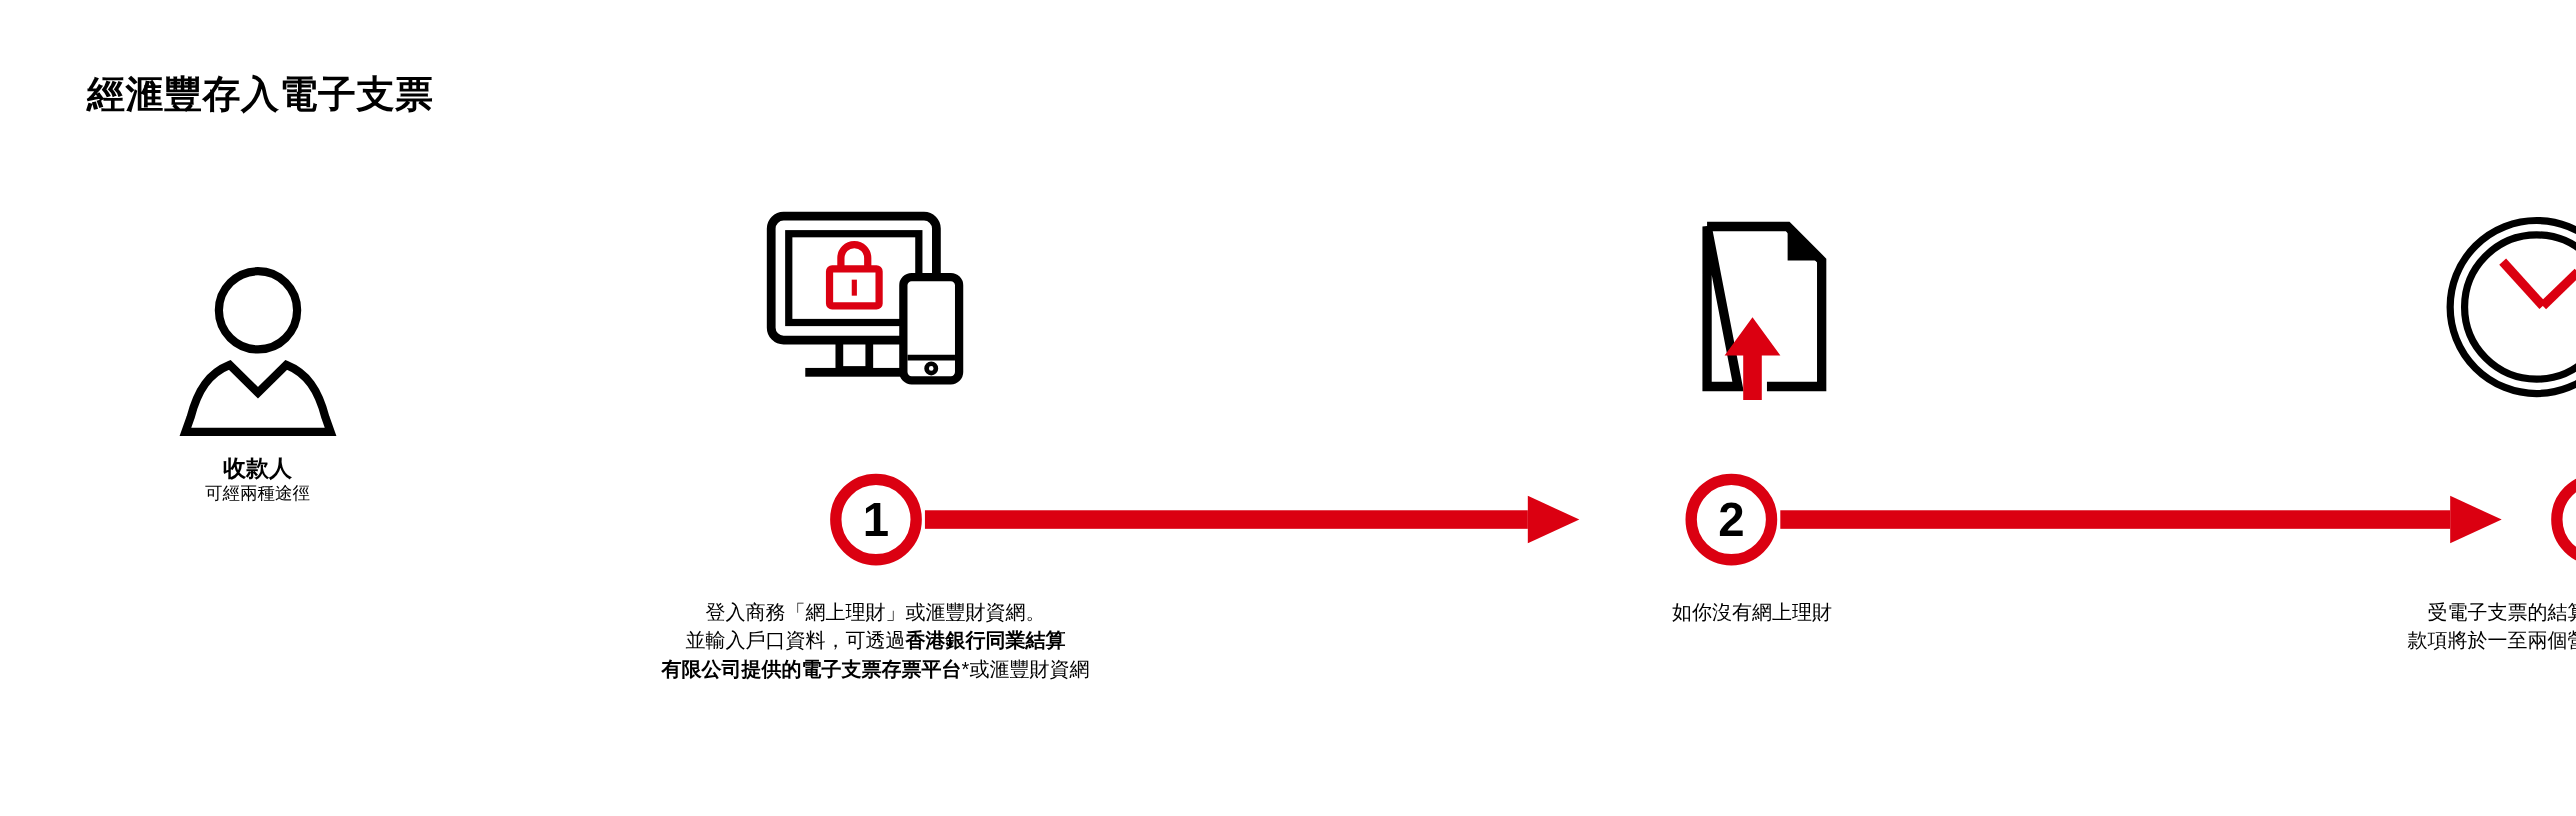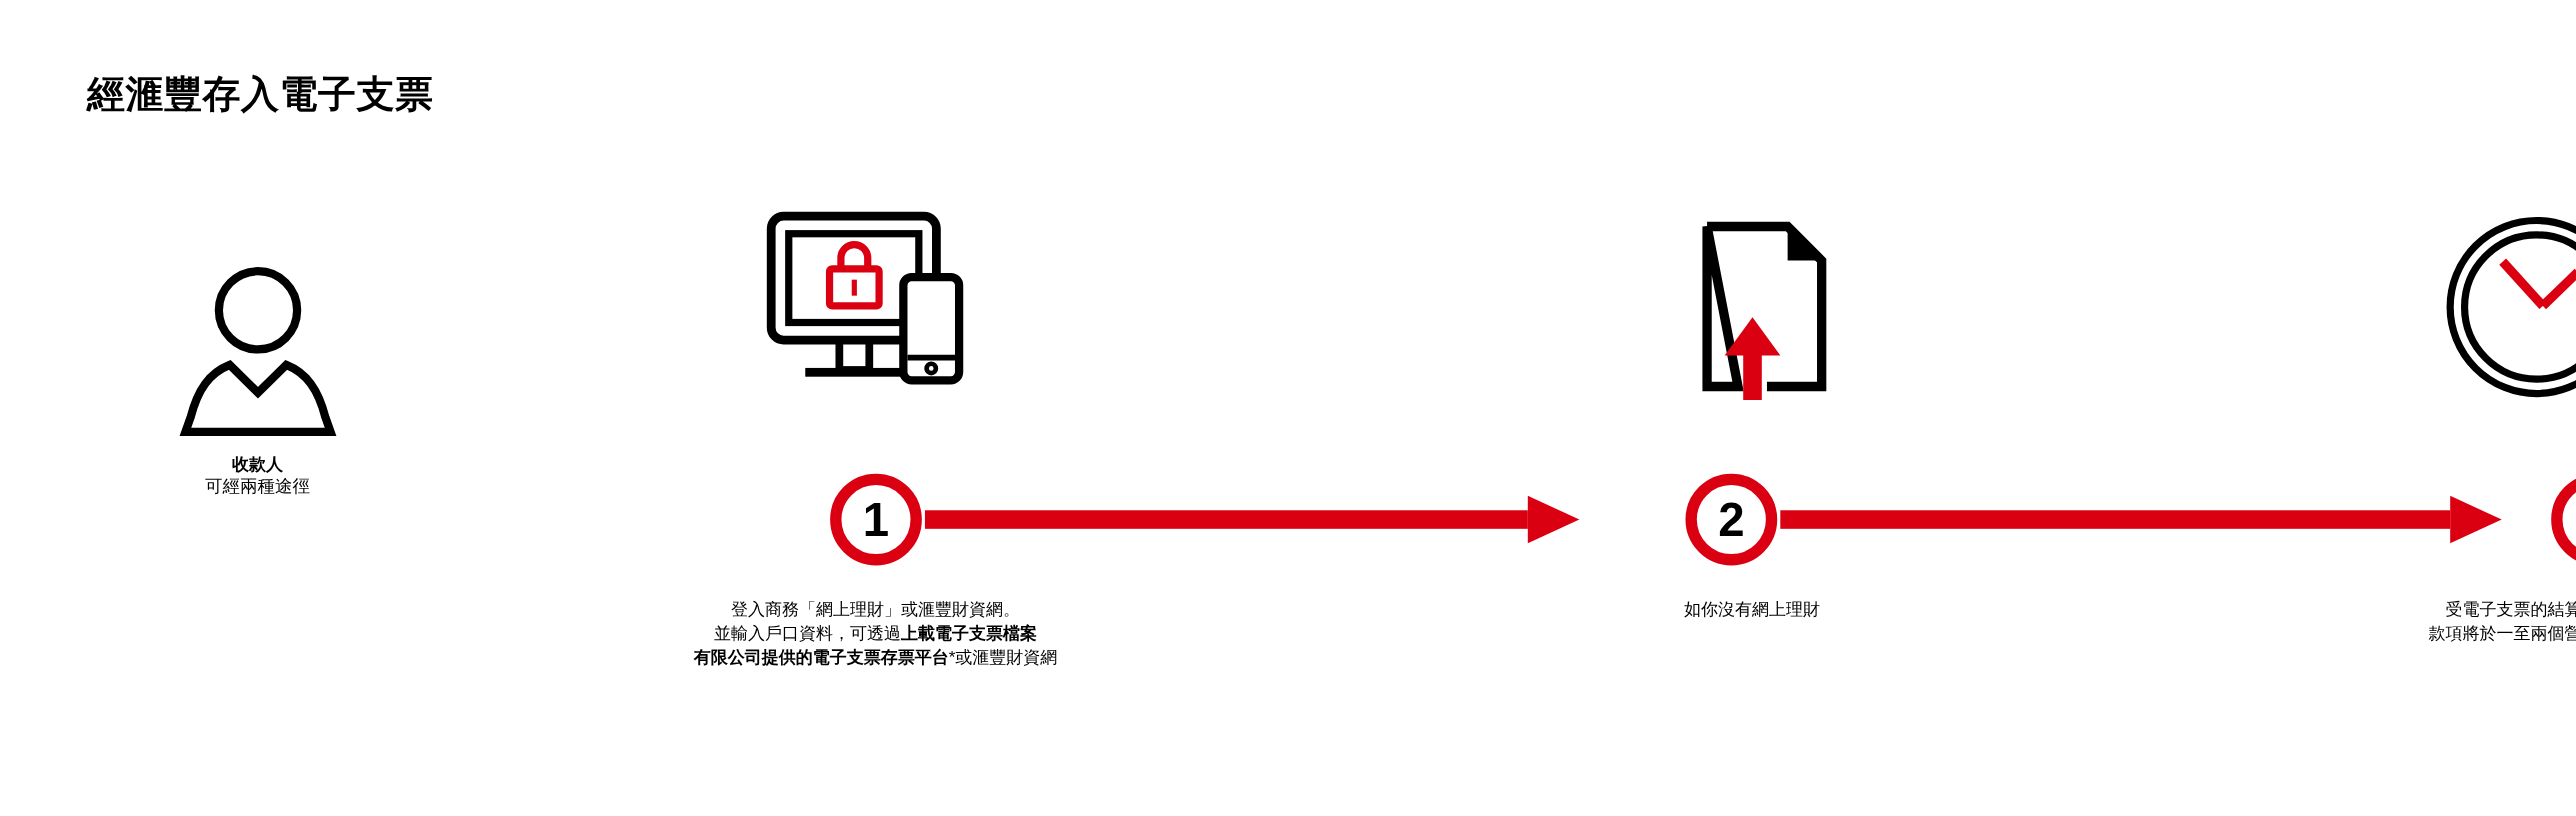--- a/index.html
+++ b/index.html
@@ -36,21 +36,21 @@
     width: 319px;
     text-align: center;
   }
   #payee-icon-wrap {
     height: 216px;
     display: flex;
     align-items: flex-end;
     justify-content: center;
   }
   #payee-label {
-    font-size: 17px;
+    font-size: 23px;
     font-weight: bold;
     margin-top: 15.5px;
     line-height: 1.25;
   }
   #payee-sub {
     font-size: 17.5px;
     font-weight: normal;
     margin-top: 0;
     line-height: 1.3;
   }
@@ -75,21 +75,21 @@
     left: 0;
     width: 100%;
     display: flex;
     align-items: flex-end;
     justify-content: center;
   }
   .step-caption {
     position: absolute;
     left: 0;
     width: 100%;
-    font-size: 17px;
+    font-size: 20px;
     line-height: 1.42;
     font-weight: normal;
   }
   .step-caption b { font-weight: bold; }
 
   
   #step-1 { left: 319px; top: 196px; width: 1113px; }
   #step-1 .step-icon-wrap { top: 0; height: 206px; }
   #step-1 .step-caption   { top: 402px; }
 
@@ -146,21 +146,21 @@
 
       <rect x="168" y="133" width="10" height="31" fill="#DB0011"></rect>
 
       <rect x="268" y="128" width="108" height="200" rx="16" ry="16" fill="#ffffff" stroke="#000000" stroke-width="16"></rect>
       <line x1="276" y1="284" x2="368" y2="284" stroke="#000000" stroke-width="11"></line>
       <circle cx="322" cy="305" r="9" fill="none" stroke="#000000" stroke-width="9"></circle>
     </svg>
   </div>
   <div class="step-caption">
       <div><span>登入商務「網上理財」或滙豐財資網。</span></div>
-      <div><span>並輸入戶口資料，可透過</span><b>上載電子支票檔案</b></div>
+      <div><span>並輸入戶口資料，可透過</span><b>香港銀行同業結算</b></div>
       <div><b>有限公司提供的電子支票存票平台</b><span>*</span><span>或滙豐財資網</span></div>
     </div>
 </div>
 
 <div id="step-2" class="step-col">
   <div class="step-icon-wrap">
     <svg width="155" height="191" viewBox="0 0 300 370" aria-hidden="true">
 
       <path d="M 62 30 L 218 30 L 284 96 L 284 340 L 178 340
                M 122 340 L 62 340 L 62 30 Z" fill="none" stroke="#000000" stroke-width="18" stroke-linejoin="miter"></path>

